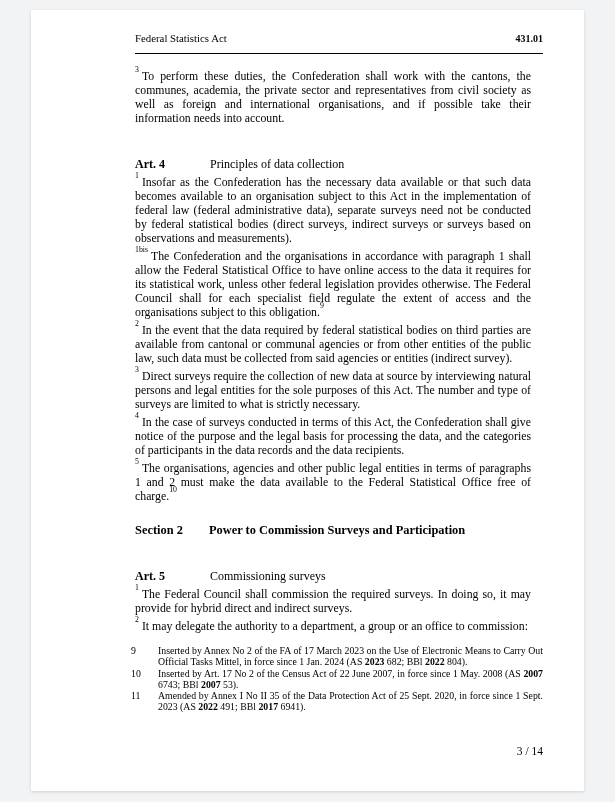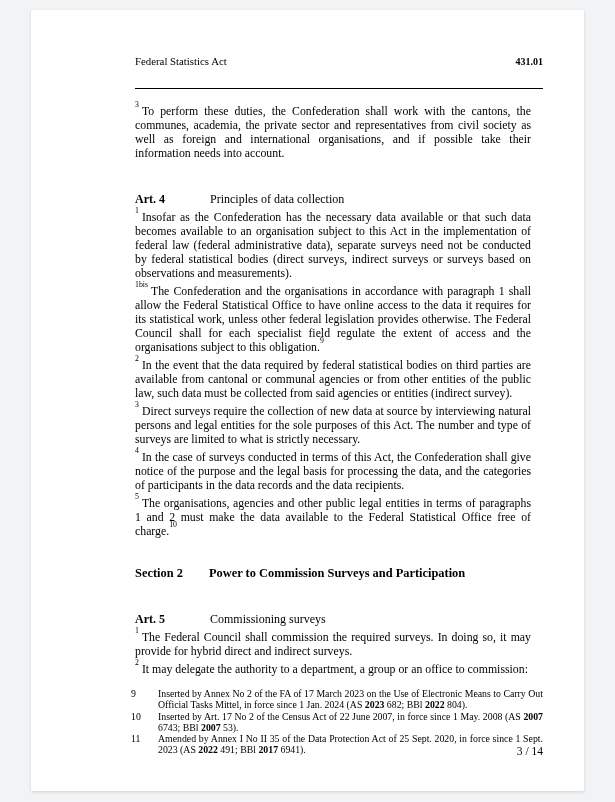--- a/index.html
+++ b/index.html
@@ -13,36 +13,36 @@
   .page {
     position:absolute; left:31px; top:10px;
     width:553px; height:781px;
     background:#ffffff;
     box-shadow:0 1px 3px rgba(0,0,0,0.14);
   }
   .content { position:absolute; left:104px; right:41px; top:0; }
 
   .header {
     display:flex; justify-content:space-between; align-items:baseline;
-    margin-top:45px; padding-bottom:20px; border-bottom:1px solid #000;
+    margin-top:22px; padding-bottom:8px; border-bottom:1px solid #000;
   }
   .doc-title { font-size:10.8px; line-height:13px; }
   .doc-number { font-size:10px; line-height:13px; font-weight:bold; }
 
   .body-par { margin:4px 12px 0 0; font-size:11.8px; line-height:14px; text-align:justify; }
   .intro { margin-top:15px; }
 
   .sup { font-size:7.8px; line-height:0; position:relative; top:-3.5px; }
   .lead-sup { margin-right:3px; }
 
   .art-heading { display:flex; margin-top:32px; font-size:12px; line-height:14px; }
   .art-label { width:75px; flex-shrink:0; font-weight:bold; }
   .art-title { font-weight:normal;font-family:Liberation Serif, serif; }
 
-  .sec-heading { display:flex; margin-top:28px; font-size:12.4px; line-height:14px; font-weight:bold; }
+  .sec-heading { display:flex; margin-top:20px; font-size:12.4px; line-height:14px; font-weight:bold; }
   .sec-label { width:74px; flex-shrink:0; }
 
   .list-item { display:flex; margin:4px 0 0 18px; font-size:11.8px; line-height:14px; }
   .li-marker { width:24px; flex-shrink:0; }
   .li-text { flex:1; text-align:justify; }
 
   .footnotes { margin-top:12px; margin-left:-4px; font-size:9.8px; line-height:11.3px; }
   .fn-row { display:flex; }
   .fn-num { width:27px; flex-shrink:0; }
   .fn-text { flex:1; text-align:justify; }

